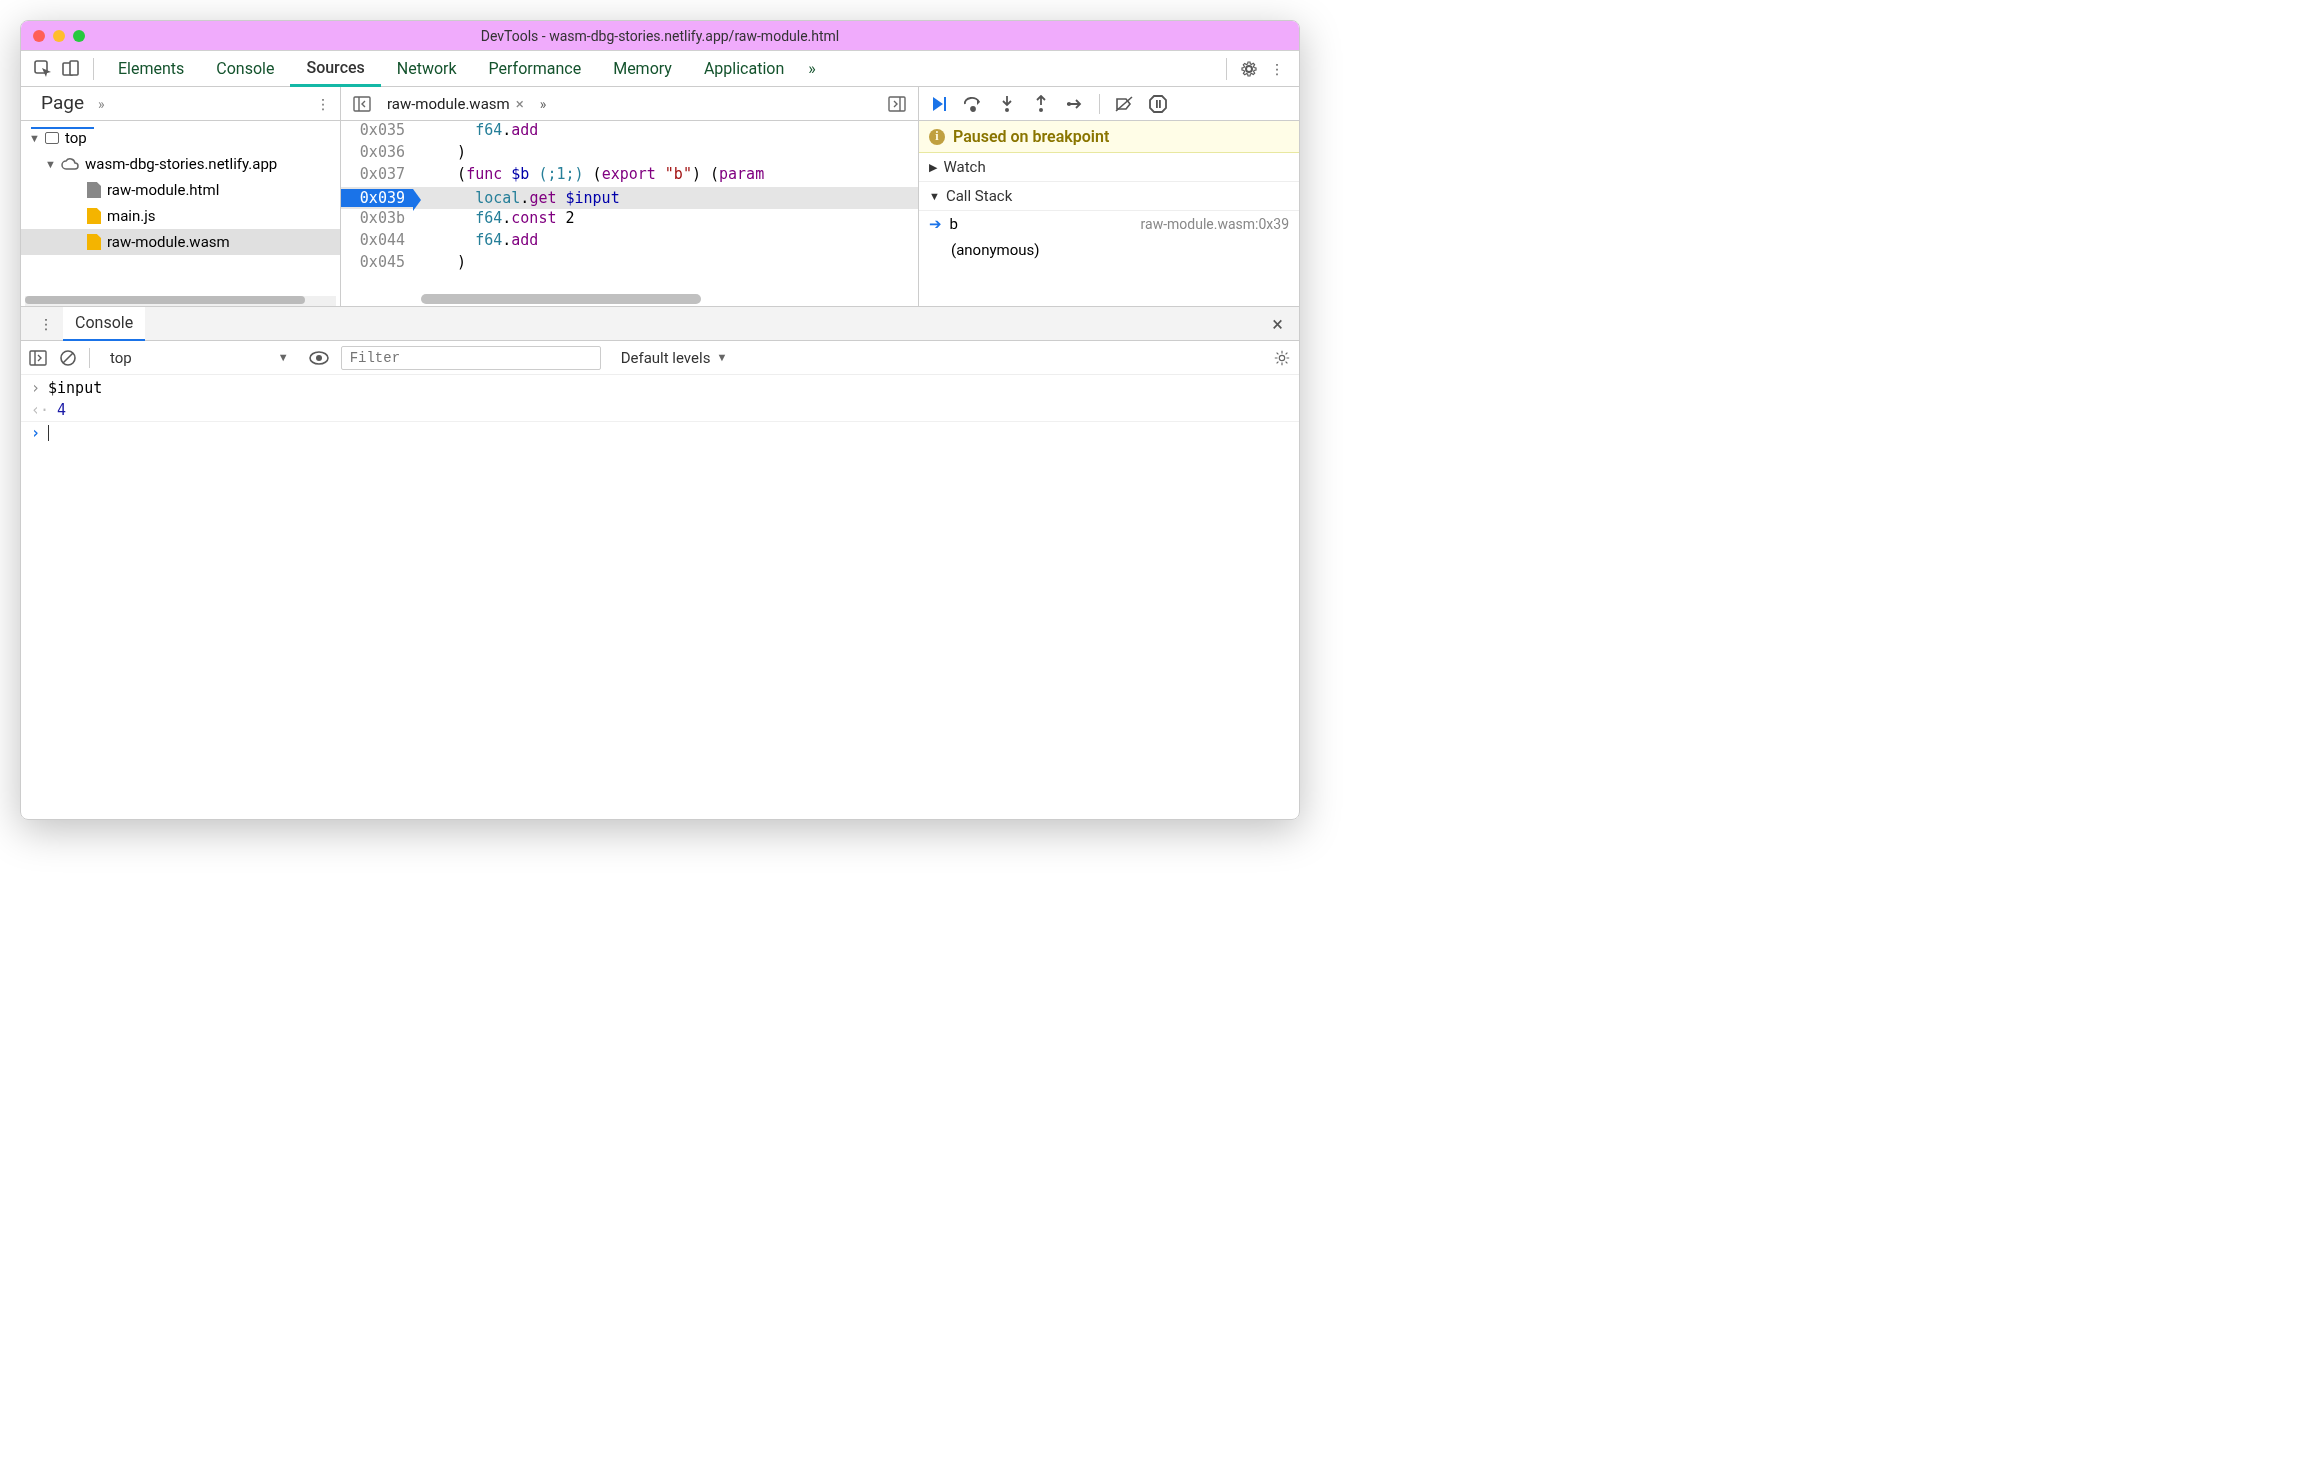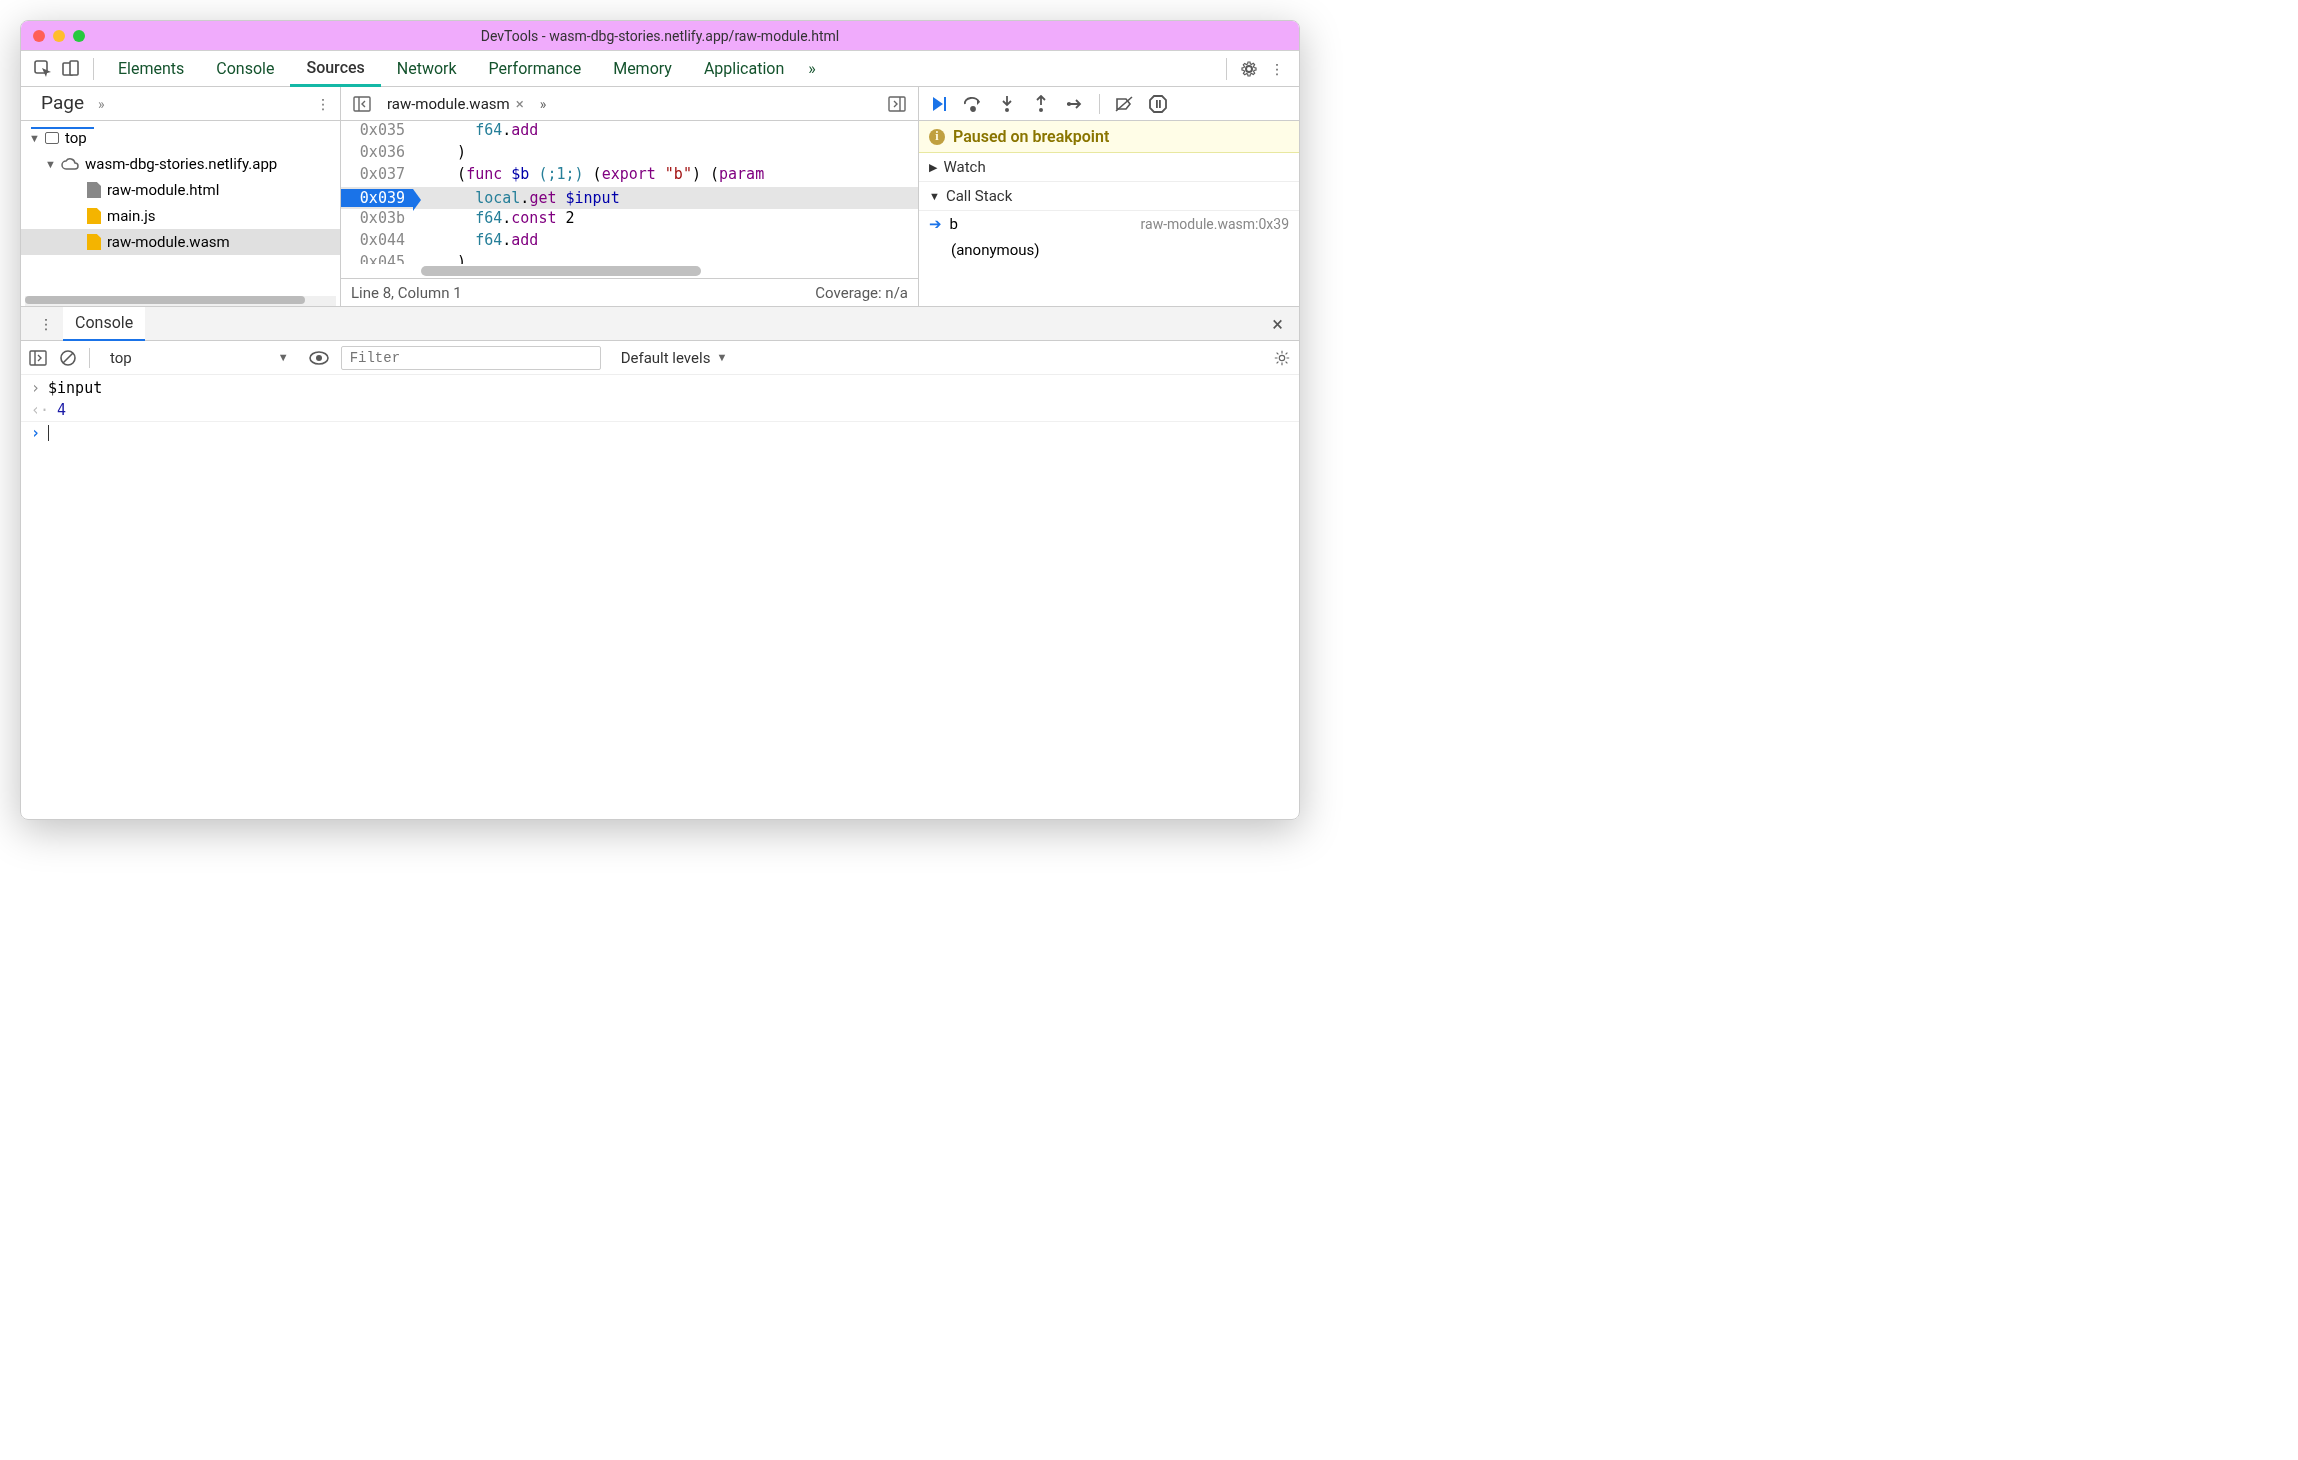--- a/index.html
+++ b/index.html
@@ -323,24 +323,20 @@
         <div class="code-row"><div class="gutter">0x036</div><div class="code-line">    )</div></div>
         <div class="code-row"><div class="gutter">0x037</div><div class="code-line">    (<span class="tk-op">func</span> <span class="tk-kw">$b</span> <span class="tk-id">(;1;)</span> (<span class="tk-op">export</span> <span class="tk-str">"b"</span>) (<span class="tk-op">param</span></div></div>
         <div class="code-row highlight"><div class="gutter">0x039</div><div class="code-line">      <span class="tk-id">local</span>.<span class="tk-op">get</span> <span class="tk-kw">$input</span></div></div>
         <div class="code-row"><div class="gutter">0x03b</div><div class="code-line">      <span class="tk-id">f64</span>.<span class="tk-op">const</span> 2</div></div>
         <div class="code-row"><div class="gutter">0x044</div><div class="code-line">      <span class="tk-id">f64</span>.<span class="tk-op">add</span></div></div>
         <div class="code-row"><div class="gutter">0x045</div><div class="code-line">    )</div></div>
       </div>
     <div class="editor-scroll-h">
         <div class="thumb"></div>
       </div>
-    <div class="editor-status">
-      <span>Line 8, Column 1</span>
-      <span>Coverage: n/a</span>
-    </div>
   </div>
 
   <div class="debug-pane">
     <div class="debug-toolbar">
       <span class="dbg-btn" style="color:#1a73e8">
         <svg width="18" height="18" viewBox="0 0 18 18" fill="currentColor">
             <path d="M3 2 L13 9 L3 16 Z"></path>
             <rect x="14" y="2" width="2" height="14"></rect>
           </svg>
       </span>

